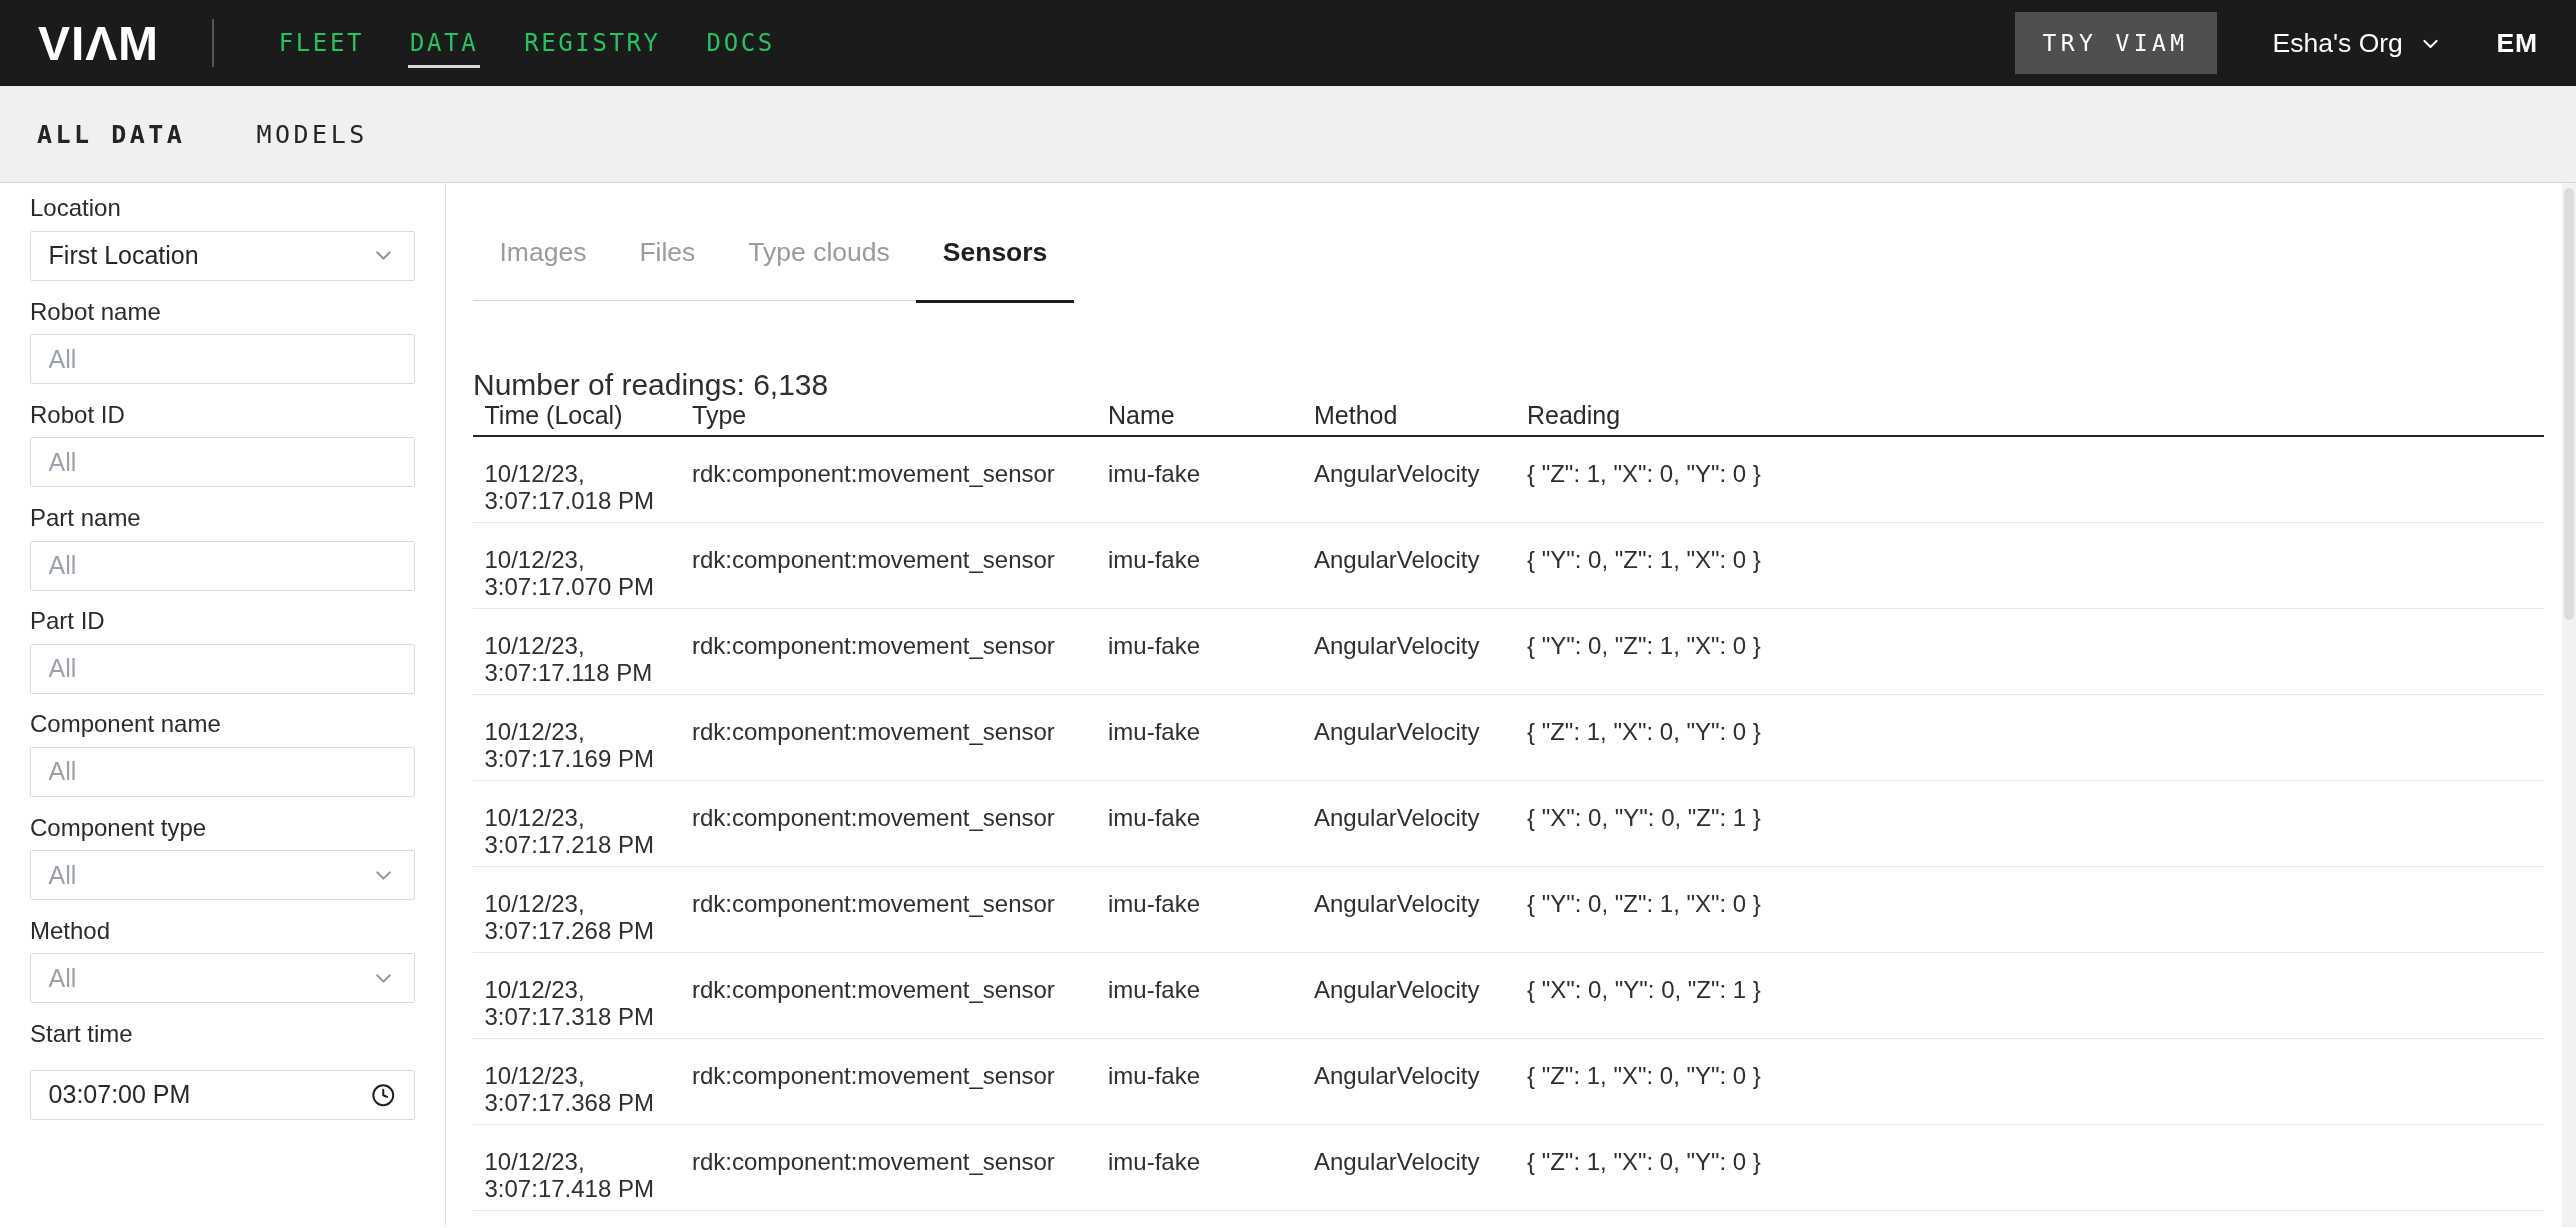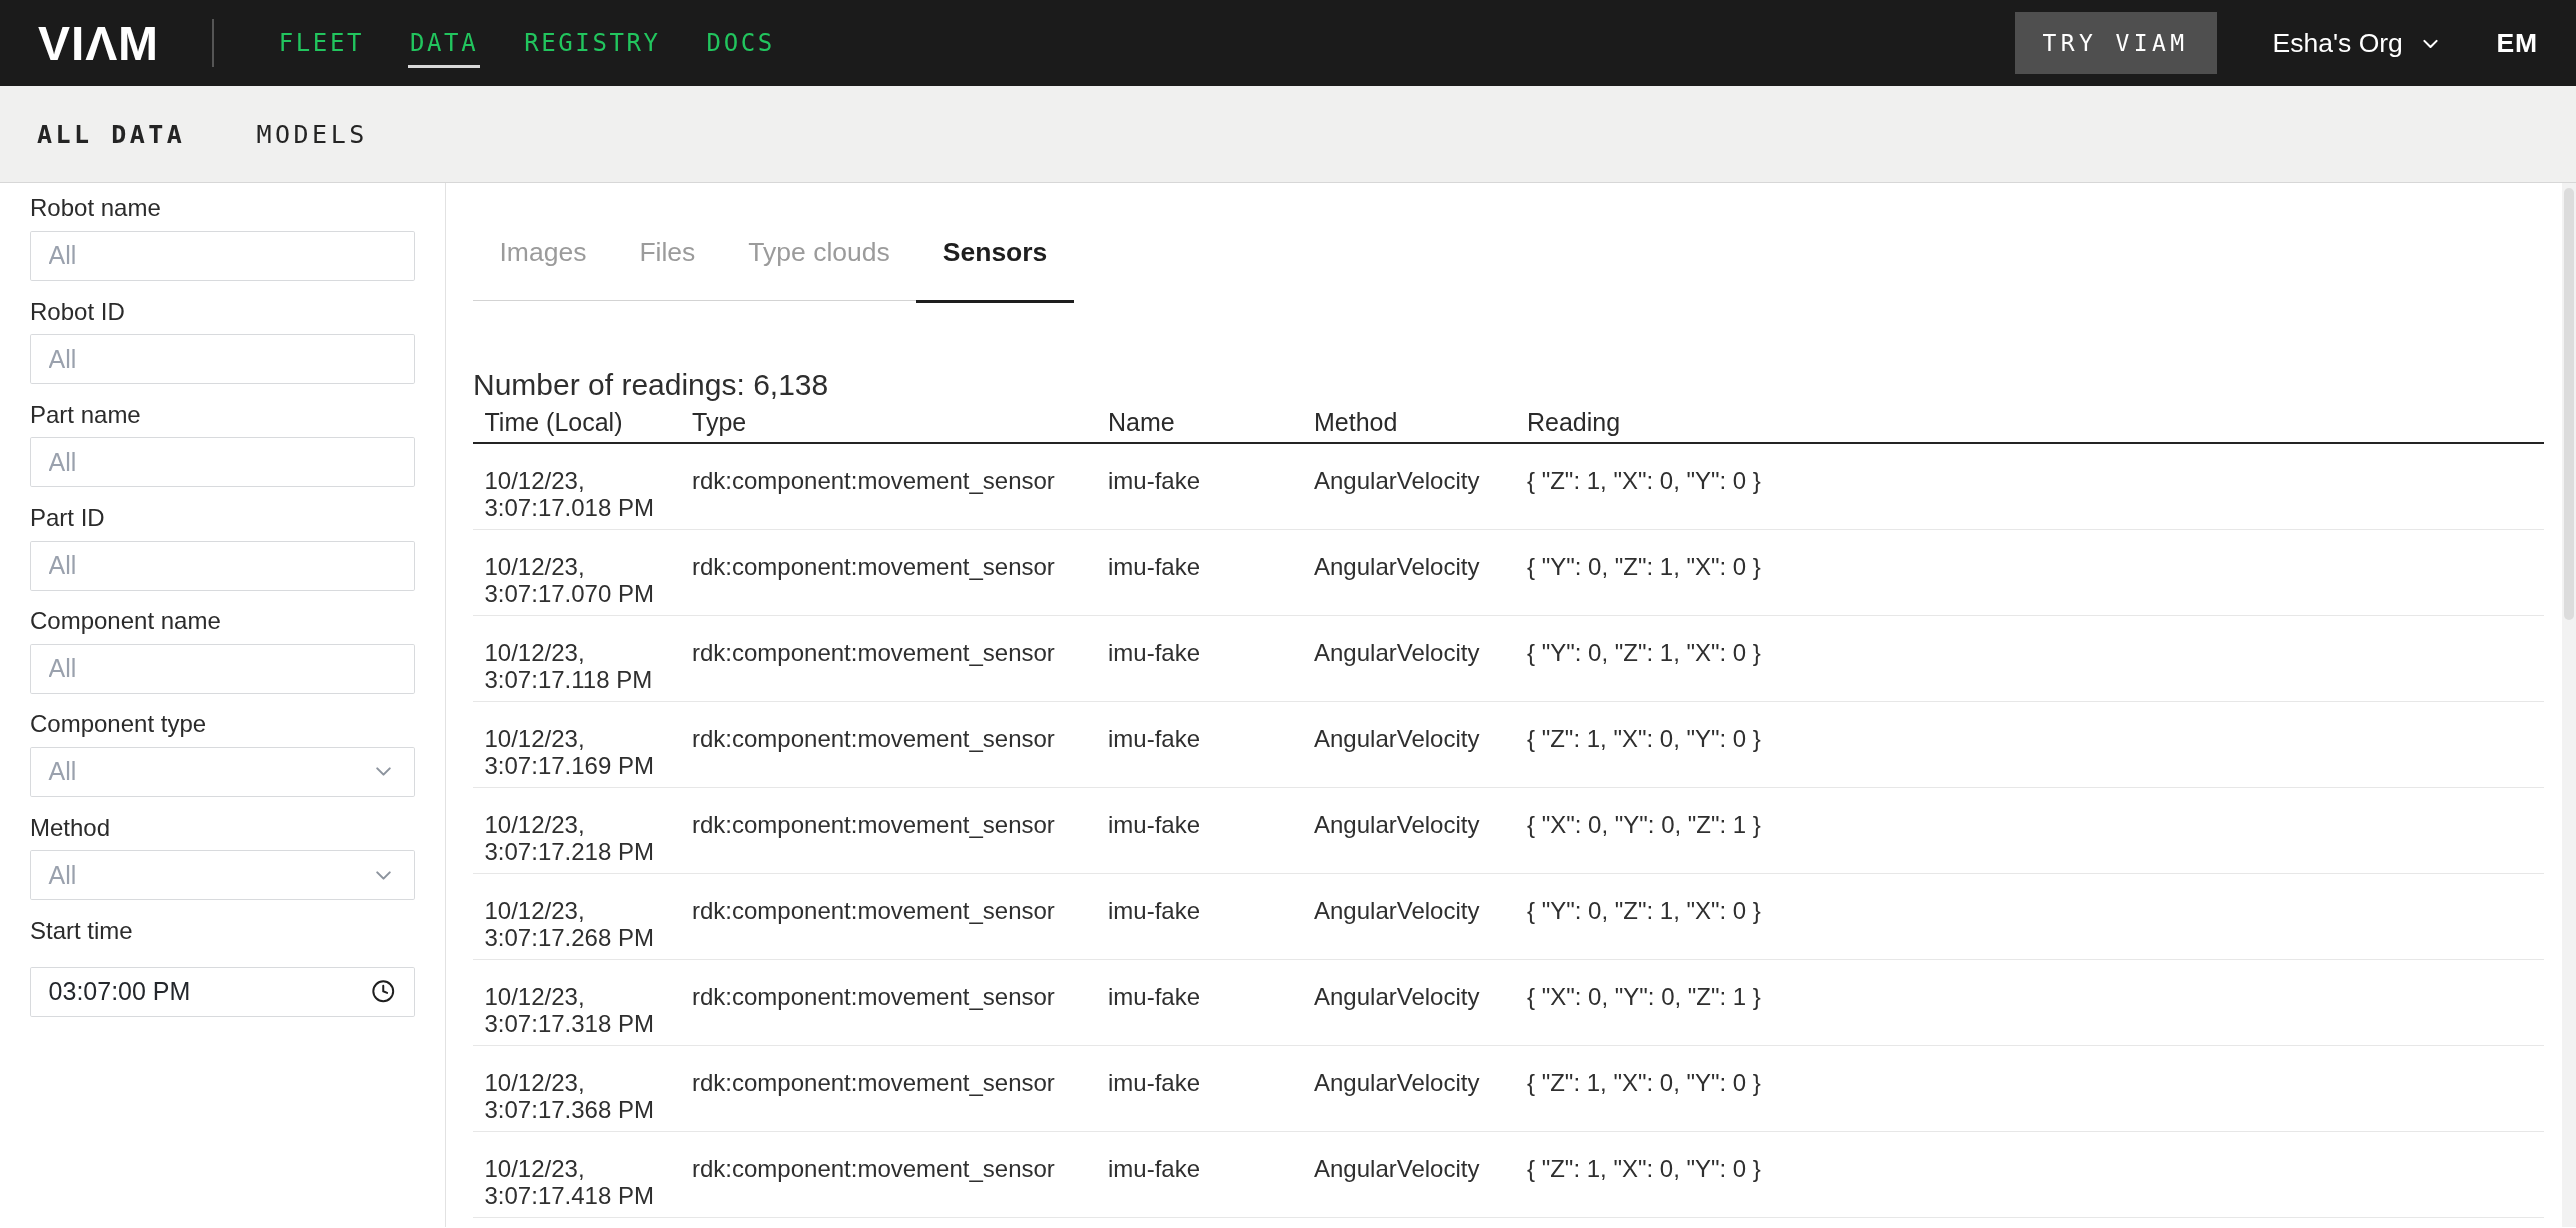--- a/index.html
+++ b/index.html
@@ -49,21 +49,21 @@
   .icon { display:flex; align-items:center; }
 
   
   .main { flex:1; padding-left:27px; overflow:hidden; }
   .tabs { display:inline-flex; border-bottom:1.8px solid #d3d3d3; margin-top:53px; }
   .tab { padding:0 26.5px 32px; font-size:26.5px; line-height:32px; color:#9b9b9b; cursor:pointer; }
   .tab.active { color:#1e1e1e; font-weight:700; border-bottom:3.5px solid #1e1e1e; margin-bottom:-2.6px;
                 padding-bottom:29px; }
   .readings { margin-top:65px; font-size:30px; line-height:37px; font-weight:400; color:#2e2e2e; }
 
-  .data-table { border-collapse:collapse; table-layout:fixed; width:2071px; margin-top:7px; }
+  .data-table { border-collapse:collapse; table-layout:fixed; width:2071px; }
   .data-table th { text-align:left; font-weight:400; font-size:25px; line-height:25px; color:#2a2a2a;
                    padding:0 0 7px 0; border-bottom:2.6px solid #242424; }
   .data-table td { vertical-align:top; height:86px; padding:23px 0 0 0; font-size:24px;
                    line-height:27px; color:#2f2f2f; border-bottom:0.9px solid #e7e7e7;
                    white-space:nowrap; overflow:hidden; }
   .c-time { padding-left:11.5px !important; }
 
   
   .scrollbar { position:absolute; right:0; top:0; width:14px; height:100%; background:#f2f2f2; }
   .scroll-thumb { position:absolute; top:5.3px; right:1.8px; width:10.6px; height:432px;
@@ -97,20 +97,31 @@
 
 <div class="subnav">
   <div class="subnav-item active">ALL DATA</div>
   <div class="subnav-item">MODELS</div>
 </div>
 
 <div class="content">
 
   <aside class="sidebar">
 
+    <div class="field">
+      <span class="field-label">Location</span>
+      <div class="control select">
+        <span class="value">First Location</span>
+        <span class="icon">
+          <svg width="25" height="25" viewBox="0 0 24 24" fill="none">
+              <polyline points="6,9 12,15 18,9" stroke="#8d949e" stroke-width="2" stroke-linecap="round" stroke-linejoin="round"></polyline>
+            </svg>
+        </span>
+      </div>
+    </div>
 
     <div class="field">
       <span class="field-label">Robot name</span>
       <input class="control" type="text" placeholder="All" style="">
     </div>
 
     <div class="field">
       <span class="field-label">Robot ID</span>
       <input class="control" type="text" placeholder="All" style="">
     </div>

